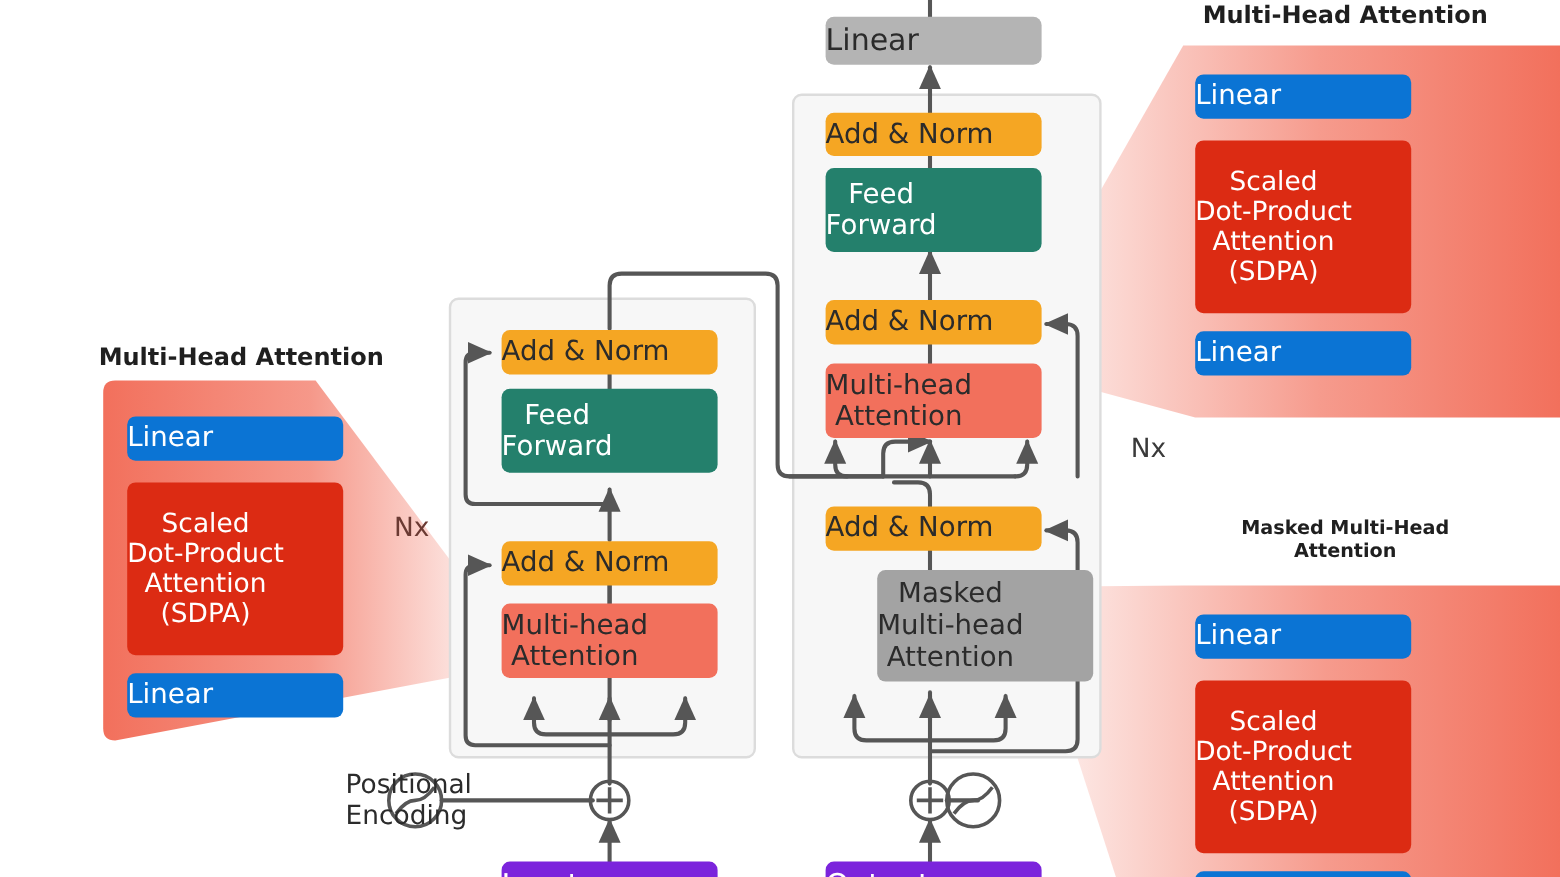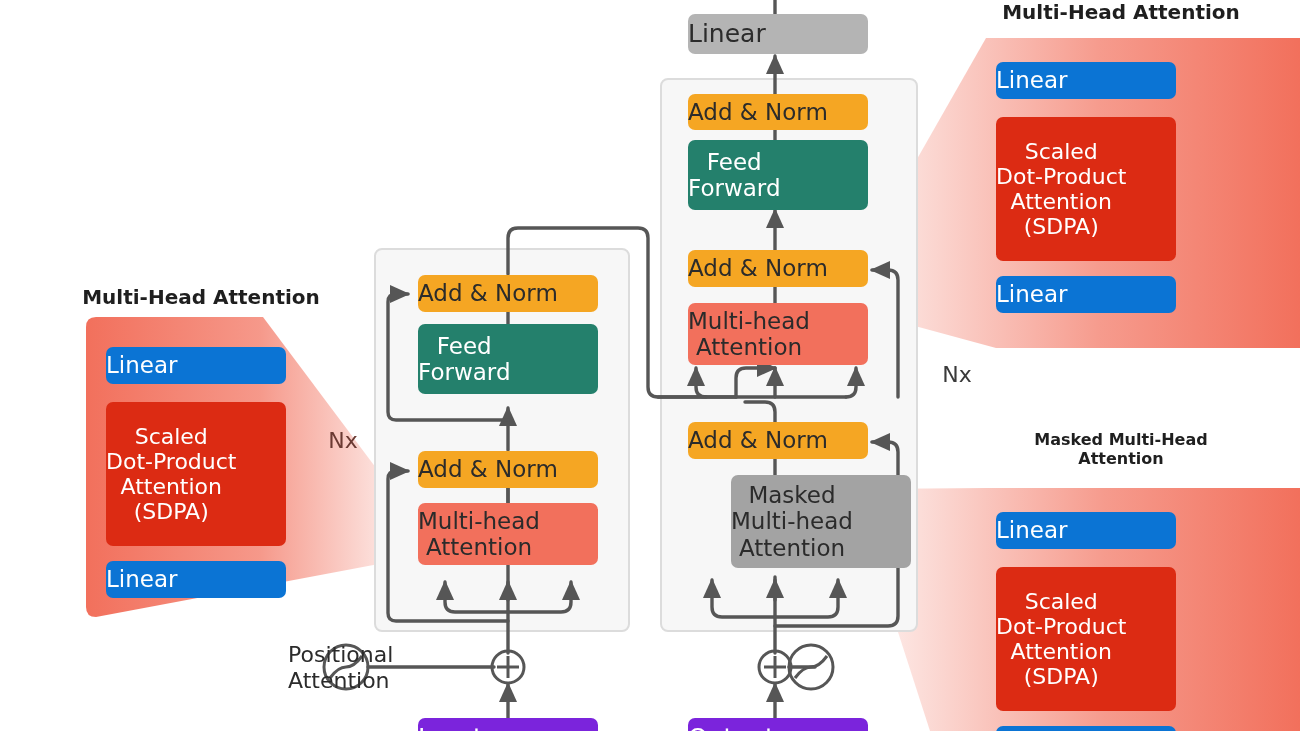--- a/index.html
+++ b/index.html
@@ -210,21 +210,21 @@
   </div>
   <div class="box" style="left:418px; top:503px; width:180px; height:62px; background:#F2705C; color:#2B2B2B; font-size:23px;">
     <span>Multi-head
 Attention</span>
   </div>
 
   <div class="lbl nx" style="left:318px; top:428px; width:50px; font-size:22px; color:#6B3A33;">Nx</div>
   <div class="lbl nx" style="left:932px; top:362px; width:50px; font-size:22px; color:#3A3A3A;">Nx</div>
 
   <div class="lbl" style="left:288px; top:642px; width:110px; font-size:22px; color:#2B2B2B; text-align:left;">Positional
-Attention</div>
+Encoding</div>
 
   <div class="box" style="left:418px; top:718px; width:180px; height:46px; background:#7B24DC; color:#FFFFFF; font-size:25px; align-items:flex-start; padding-top:6px;">
     <span>Input</span>
   </div>
   <div class="box" style="left:688px; top:718px; width:180px; height:46px; background:#7B24DC; color:#FFFFFF; font-size:25px; align-items:flex-start; padding-top:6px;">
     <span>Output</span>
   </div>
 
   <div class="lbl title" style="left:56px; top:285px; width:290px; font-size:20px;">Multi-Head Attention</div>
   <div class="box" style="left:106px; top:347px; width:180px; height:37px; background:#0B74D4; color:#FFFFFF; font-size:23px;">

